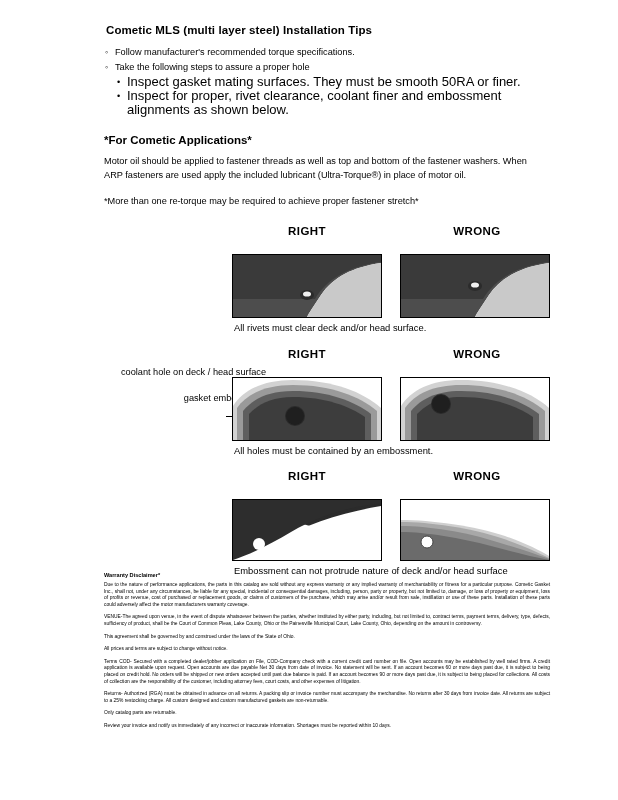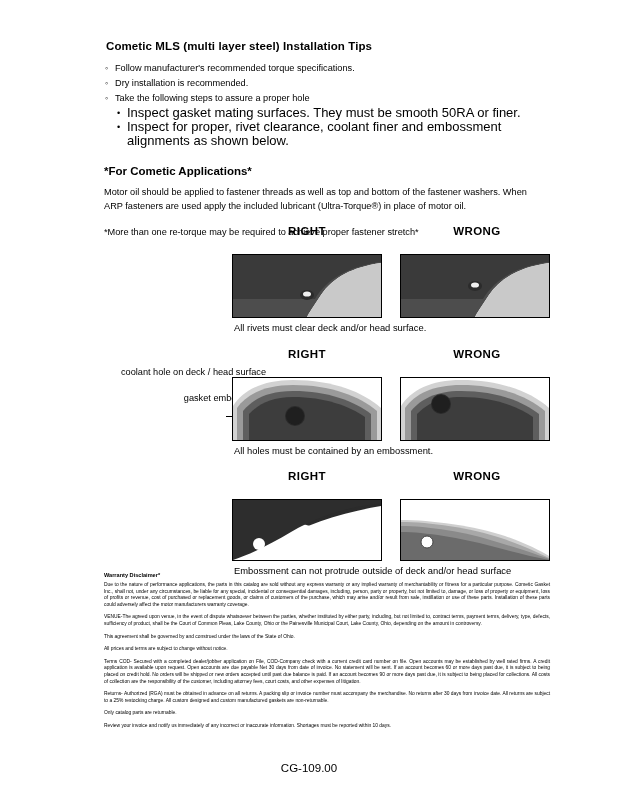--- a/index.html
+++ b/index.html
@@ -18,21 +18,21 @@
   .page {
     position: relative;
     width: 618px;
     height: 800px;
     padding: 0;
     box-sizing: border-box;
   }
   .content {
     position: absolute;
     left: 104px;
-    top: 40px;
+    top: 24px;
     width: 440px;
   }
   h1.title {
     font-size: 11.5px;
     font-weight: bold;
     margin: 0 0 9px 2px;
     letter-spacing: 0.1px;
   }
   ul.bullets {
     list-style: none;
@@ -188,21 +188,20 @@
 </head>
 <body>
 
 <div class="page">
 
   <div class="content">
     <h1 class="title">Cometic MLS (multi layer steel) Installation Tips</h1>
 
     <ul class="bullets">
       <li>Follow manufacturer's recommended torque specifications.</li>
-      <li>Dry installation is recommended.</li>
       <li>
         <span>Take the following steps to assure a proper hole</span>
         <ul class="subbullets">
           <li>Inspect gasket mating surfaces.  They must be smooth 50RA or finer.</li>
           <li>Inspect for proper, rivet clearance, coolant finer and embossment alignments as shown below.</li>
         </ul>
       </li>
     </ul>
 
     <h2 class="subhead">*For Cometic Applications*</h2>
@@ -306,32 +305,31 @@
           <svg width="148" height="60" viewBox="0 0 148 60">
             <rect x="0" y="0" width="148" height="60" fill="#ffffff"></rect>
             <path d="M0,20 C30,20 74,26 104,36 C124,43 138,50 148,56 L148,60 L0,60 Z" fill="#cfcfcf"></path>
             <path d="M0,22 C28,22 70,28 100,38 C120,45 136,52 148,58 L148,60 L0,60 Z" fill="#a8a8a8"></path>
             <path d="M0,26 C26,26 66,32 96,42 C116,48 134,54 148,59 L148,60 L0,60 Z" fill="#8a8a8a"></path>
             <path d="M0,32 C24,32 60,38 90,46 C112,52 132,57 148,60 L0,60 Z" fill="#6b6b6b"></path>
             <circle cx="26" cy="42" r="6" fill="#ffffff" stroke="#444" stroke-width="1"></circle>
           </svg>
         </div>
       </div>
-      <div class="cap">Embossment can not protrude outside of deck and/or head surface</div>
+      <div class="cap">Embossment can not protrude nature of deck and/or head surface</div>
     </div>
 
   </div>
 
   <div class="warranty">
     <h3>Warranty Disclaimer*</h3>
     <p>Due to the nature of performance applications, the parts in this catalog are sold without any express warranty or any implied warranty of merchantability or fitness for a particular purpose.  Cometic Gasket Inc., shall not, under any circumstances, be liable for any special, incidental or consequential damages, including, person, party or property, but not limited to, damage, or loss of property or equipment, loss of profits or revenue, cost of purchased or replacement goods, or claims of customers of the purchase, which may arise and/or result from sale, instillation or use of these parts.  Installation of these parts could adversely affect the motor manufacturers warranty coverage.</p>
     <p>VENUE-The agreed upon venue, in the event of dispute whatsoever between the parties, whether instituted by either party, including, but not limited to, contract terms, payment terms, delivery, type, defects, sufficiency of product, shall be the Court of Common Pleas, Lake County, Ohio or the Painesville Municipal Court, Lake County, Ohio, depending on the amount in controversy.</p>
     <p>This agreement shall be governed by and construed under the laws of the State of Ohio.</p>
     <p>All prices and terms are subject to change without notice.</p>
     <p>Terms COD- Secured with a completed dealer/jobber application on File, COD-Company check with a current credit card number on file.  Open accounts may be established by well rated firms.  A credit application is available upon request.  Open accounts are due payable Net 30 days from date of invoice.  No statement will be sent.  If an account becomes 60 or more days past due, it is subject to being placed on credit hold.  No orders will be shipped or new orders accepted until past due balance is paid.  If an account becomes 90 or more days past due, it is subject to being placed for collections.  All costs of collection are the responsibility of the customer, including attorney fees, court costs, and other expenses of litigation.</p>
     <p>Returns- Authorized (RGA) must be obtained in advance on all returns.  A packing slip or invoice number must accompany the merchandise.  No returns after 30 days from invoice date.  All returns are subject to a 25% restocking charge.  All custom designed and custom manufactured gaskets are non-returnable.</p>
     <p>Only catalog parts are returnable.</p>
     <p>Review your invoice and notify us immediately of any incorrect or inaccurate information.  Shortages must be reported within 10 days.</p>
   </div>
 
-  <div class="docnum">CG-109.00</div>
 
 </div>
 
 </body></html>

